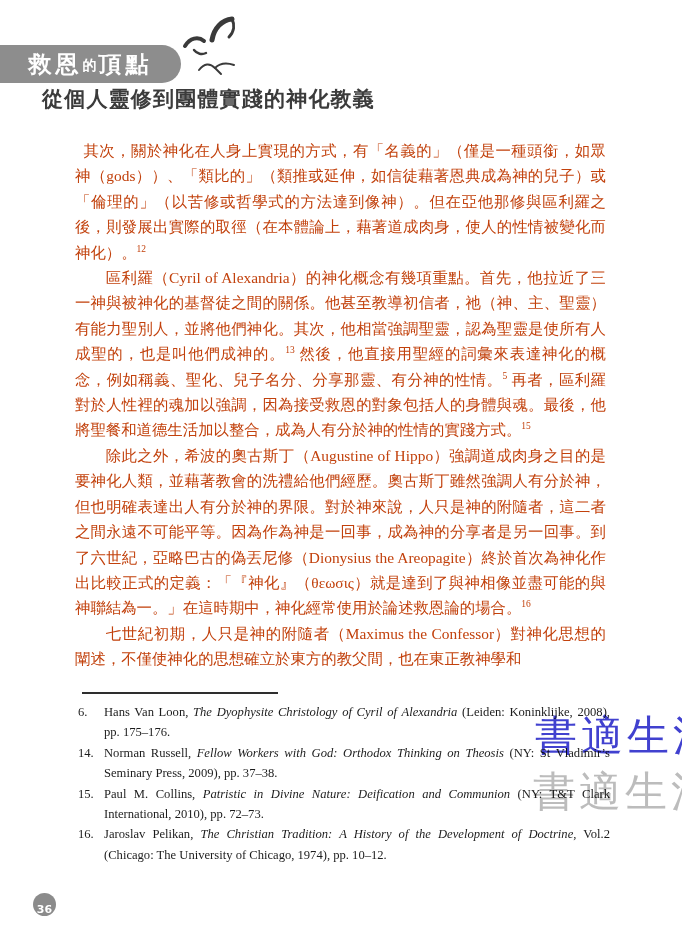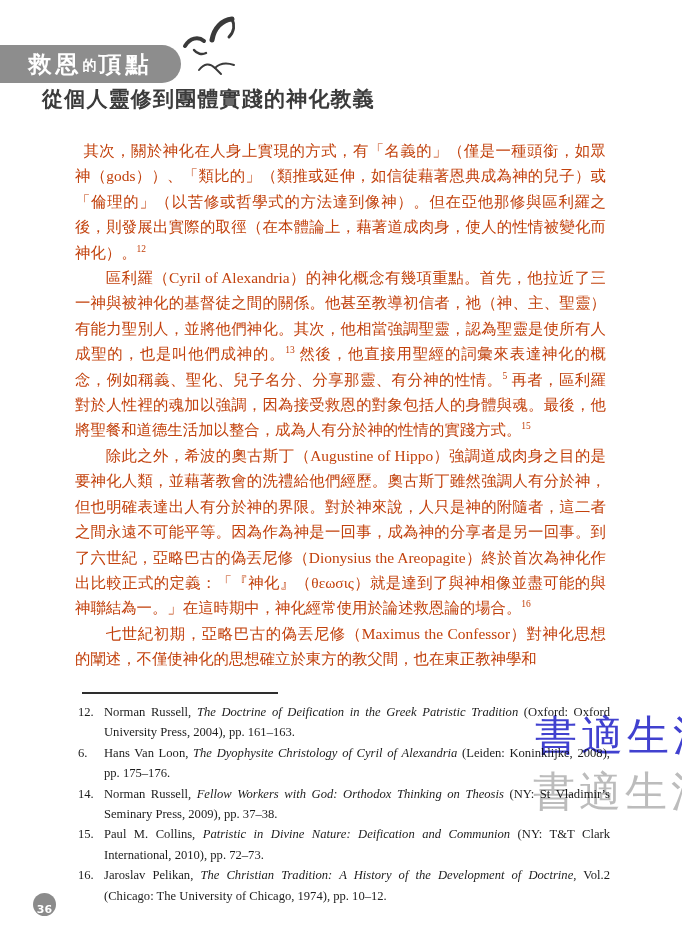--- a/index.html
+++ b/index.html
@@ -70,26 +70,25 @@
     <path d="M21 62 Q29 52 37 60 Q44 53 56 57" stroke-width="2"></path>
     <path d="M37 60 L43 66" stroke-width="2"></path>
   </svg>
 
   <div class="subtitle">從個人靈修到團體實踐的神化教義</div>
 
   <div class="body-text">
       <p class="cont">其次，關於神化在人身上實現的方式，有「名義的」（僅是一種頭銜，如眾神（gods））、「類比的」（類推或延伸，如信徒藉著恩典成為神的兒子）或「倫理的」（以苦修或哲學式的方法達到像神）。但在亞他那修與區利羅之後，則發展出實際的取徑（在本體論上，藉著道成肉身，使人的性情被變化而神化）。<sup>12</sup></p>
       <p class="ind">區利羅（Cyril of Alexandria）的神化概念有幾項重點。首先，他拉近了三一神與被神化的基督徒之間的關係。他甚至教導初信者，祂（神、主、聖靈）有能力聖別人，並將他們神化。其次，他相當強調聖靈，認為聖靈是使所有人成聖的，也是叫他們成神的。<sup>13</sup> 然後，他直接用聖經的詞彙來表達神化的概念，例如稱義、聖化、兒子名分、分享那靈、有分神的性情。<sup>5</sup> 再者，區利羅對於人性裡的魂加以強調，因為接受救恩的對象包括人的身體與魂。最後，他將聖餐和道德生活加以整合，成為人有分於神的性情的實踐方式。<sup>15</sup></p>
       <p class="ind">除此之外，希波的奧古斯丁（Augustine of Hippo）強調道成肉身之目的是要神化人類，並藉著教會的洗禮給他們經歷。奧古斯丁雖然強調人有分於神，但也明確表達出人有分於神的界限。對於神來說，人只是神的附隨者，這二者之間永遠不可能平等。因為作為神是一回事，成為神的分享者是另一回事。到了六世紀，亞略巴古的偽丟尼修（Dionysius the Areopagite）終於首次為神化作出比較正式的定義：「『神化』（θεωσις）就是達到了與神相像並盡可能的與神聯結為一。」在這時期中，神化經常使用於論述救恩論的場合。<sup>16</sup></p>
-      <p class="ind">七世紀初期，亞略巴古的偽丟尼修（Maximus the Confessor）對神化思想的闡述，不僅使神化的思想確立於東方的教父間，也在東正教神學和</p>
+      <p class="ind">七世紀初期，人只是神的附隨者（Maximus the Confessor）對神化思想的闡述，不僅使神化的思想確立於東方的教父間，也在東正教神學和</p>
     </div>
 
   <div class="fn-rule"></div>
   <div class="footnotes">
-      <div class="fn"><span class="fn-num">12.</span>Norman Russell, <i>The Doctrine of Deification in the Greek Patristic Tradition</i> (Oxford: Oxford University Press, 2004), pp. 161–163.</div>
       <div class="fn"><span class="fn-num">6.</span>Hans Van Loon, <i>The Dyophysite Christology of Cyril of Alexandria</i> (Leiden: Koninklijke, 2008), pp. 175–176.</div>
       <div class="fn"><span class="fn-num">14.</span>Norman Russell, <i>Fellow Workers with God: Orthodox Thinking on Theosis</i> (NY: St Vladimir’s Seminary Press, 2009), pp. 37–38.</div>
       <div class="fn"><span class="fn-num">15.</span>Paul M. Collins, <i>Patristic in Divine Nature: Deification and Communion</i> (NY: T&amp;T Clark International, 2010), pp. 72–73.</div>
       <div class="fn"><span class="fn-num">16.</span>Jaroslav Pelikan, <i>The Christian Tradition: A History of the Development of Doctrine</i>, Vol.2 (Chicago: The University of Chicago, 1974), pp. 10–12.</div>
     </div>
 
   <div class="watermark wm-blue" style="color: rgb(38, 38, 201);">書適生活</div>
   <div class="watermark wm-gray" style="color: rgb(166, 166, 166);">書適生活</div>
 
   <div class="page-num">

